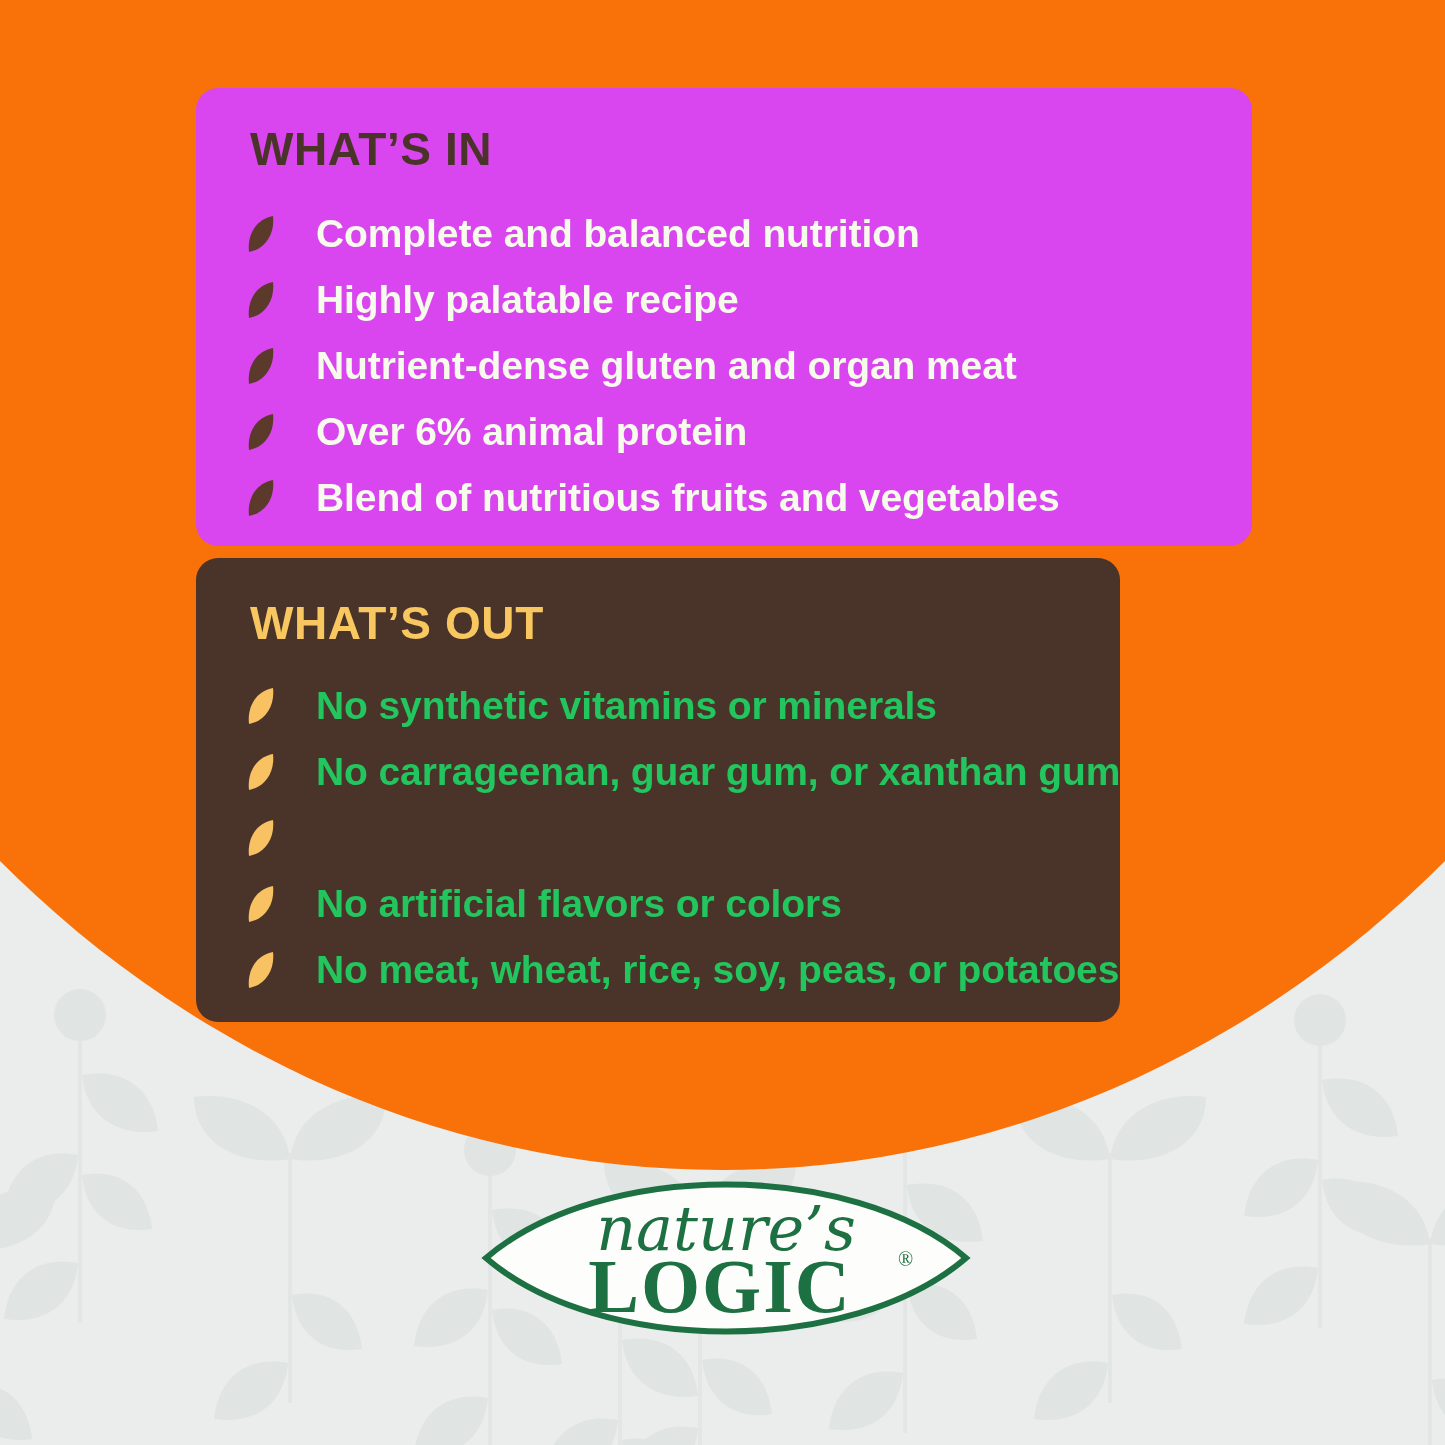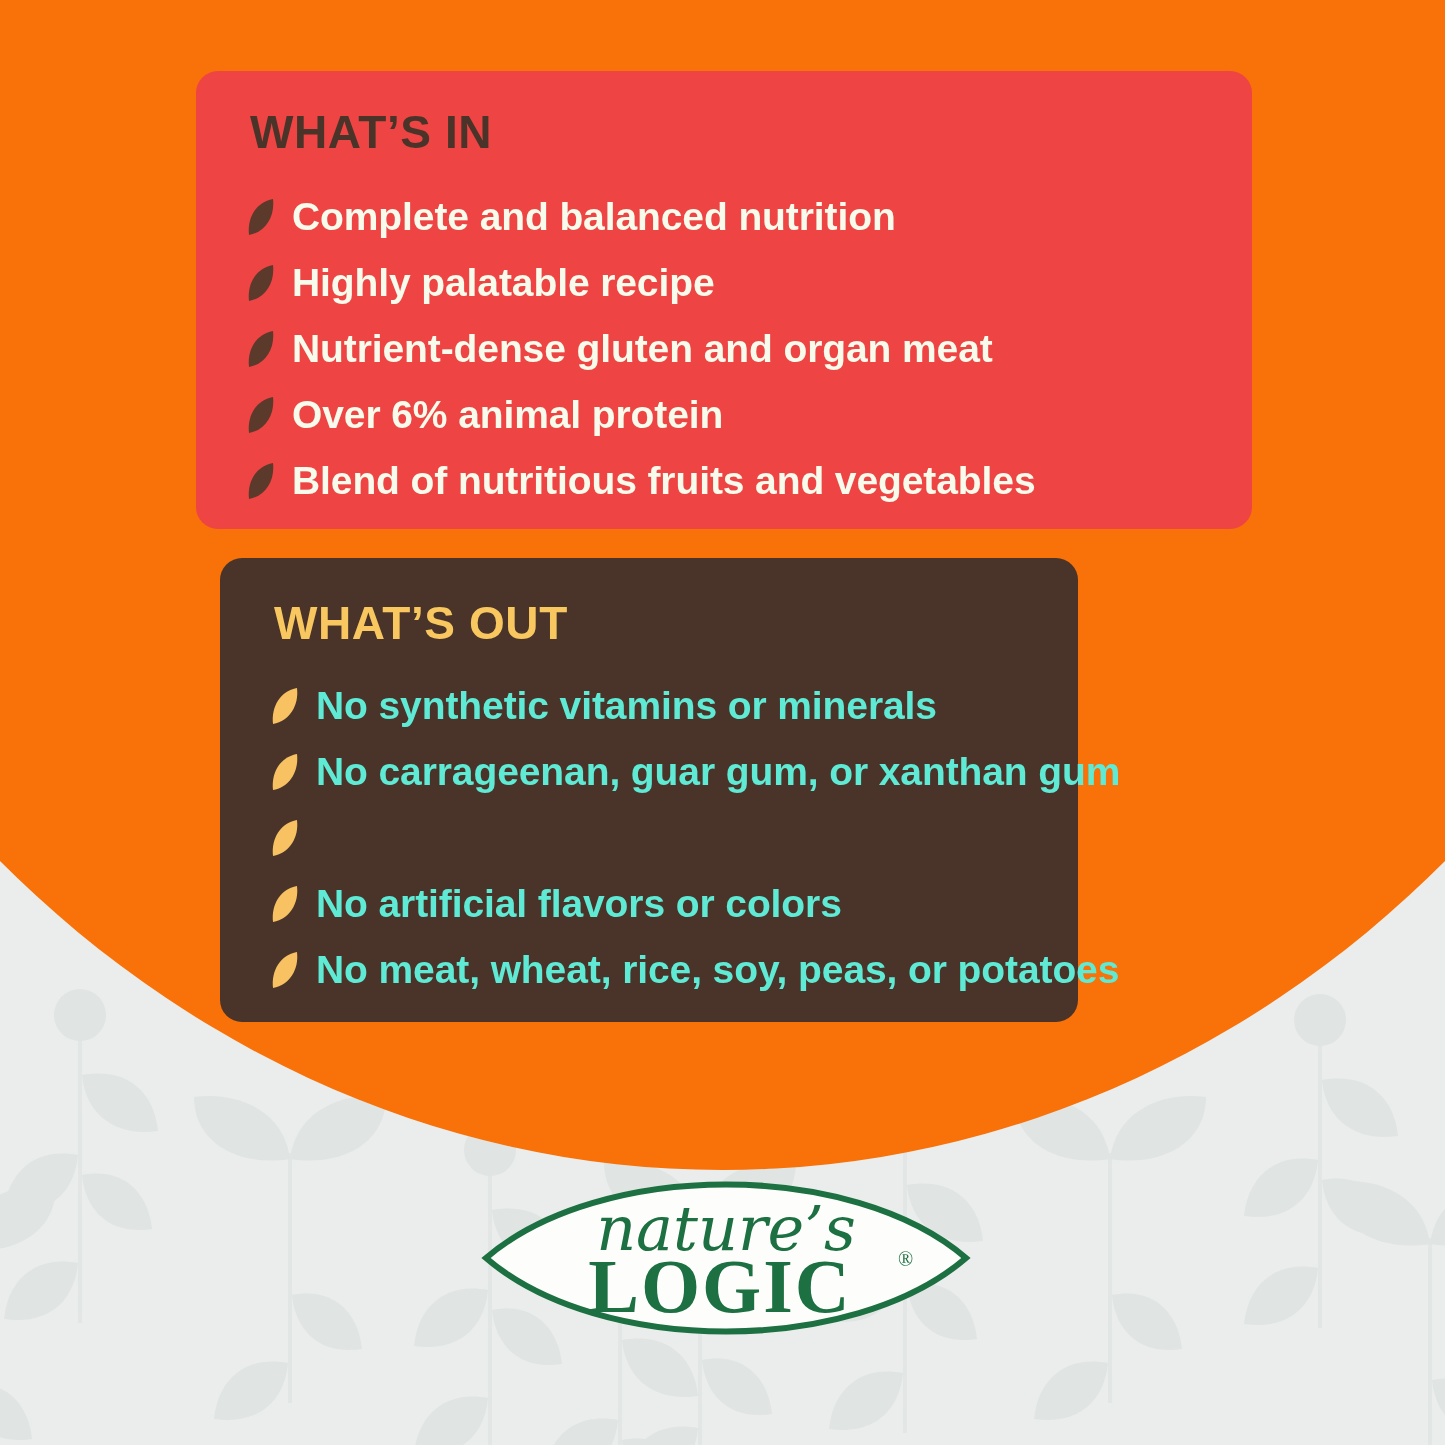--- a/index.html
+++ b/index.html
@@ -39,31 +39,30 @@
 
   
   .panel {
     position:absolute;
     z-index:3;
     border-radius:22px;
     padding:0;
   }
 
   #panel-in {
-    left:196px; top:71px;
+    left:196px; top:88px;
     width:1056px; height:458px;
-    background:#ef4444;
+    background:#d946ef;
     text-align:right;
   }
 
   #panel-out {
     left:196px; top:558px;
-    width:858px; height:464px;
+    width:924px; height:464px;
     background:#4A3429;
-    margin-left:24px;
   }
 
   .panel-heading {
     position:absolute;
     left:54px;
     font-size:46px;
     font-weight:bold;
     letter-spacing:0.6px;
     line-height:1;
   }
@@ -75,39 +74,40 @@
     left:50px;
     list-style:none;
   }
   #panel-in  .bullet-list { top:113px; }
   #panel-out .bullet-list { top:115px; }
 
   .bullet-item {
     display:flex;
     align-items:center;
     height:66px;
+    gap:24px;
   }
 
   .leaf-bullet {
     flex:0 0 auto;
     width:30px; height:42px;
     margin-right:16px;
     position:relative;
   }
   .leaf-bullet svg { display:block; width:30px; height:42px; }
 
   .bullet-text {
     font-size:39px;
     font-weight:bold;
     line-height:1.04;
     white-space:nowrap;
     color:#F6FBEB;
     letter-spacing:-0.1px;
   }
-  #panel-out .bullet-text { color:#5eead4; }
+  #panel-out .bullet-text { color:#22c55e; }
 
   
   #logo {
     position:absolute;
     left:480px; top:1150px;
     width:492px; height:216px;
     z-index:4;
   }
   #logo svg { display:block; width:492px; height:216px; }
 

